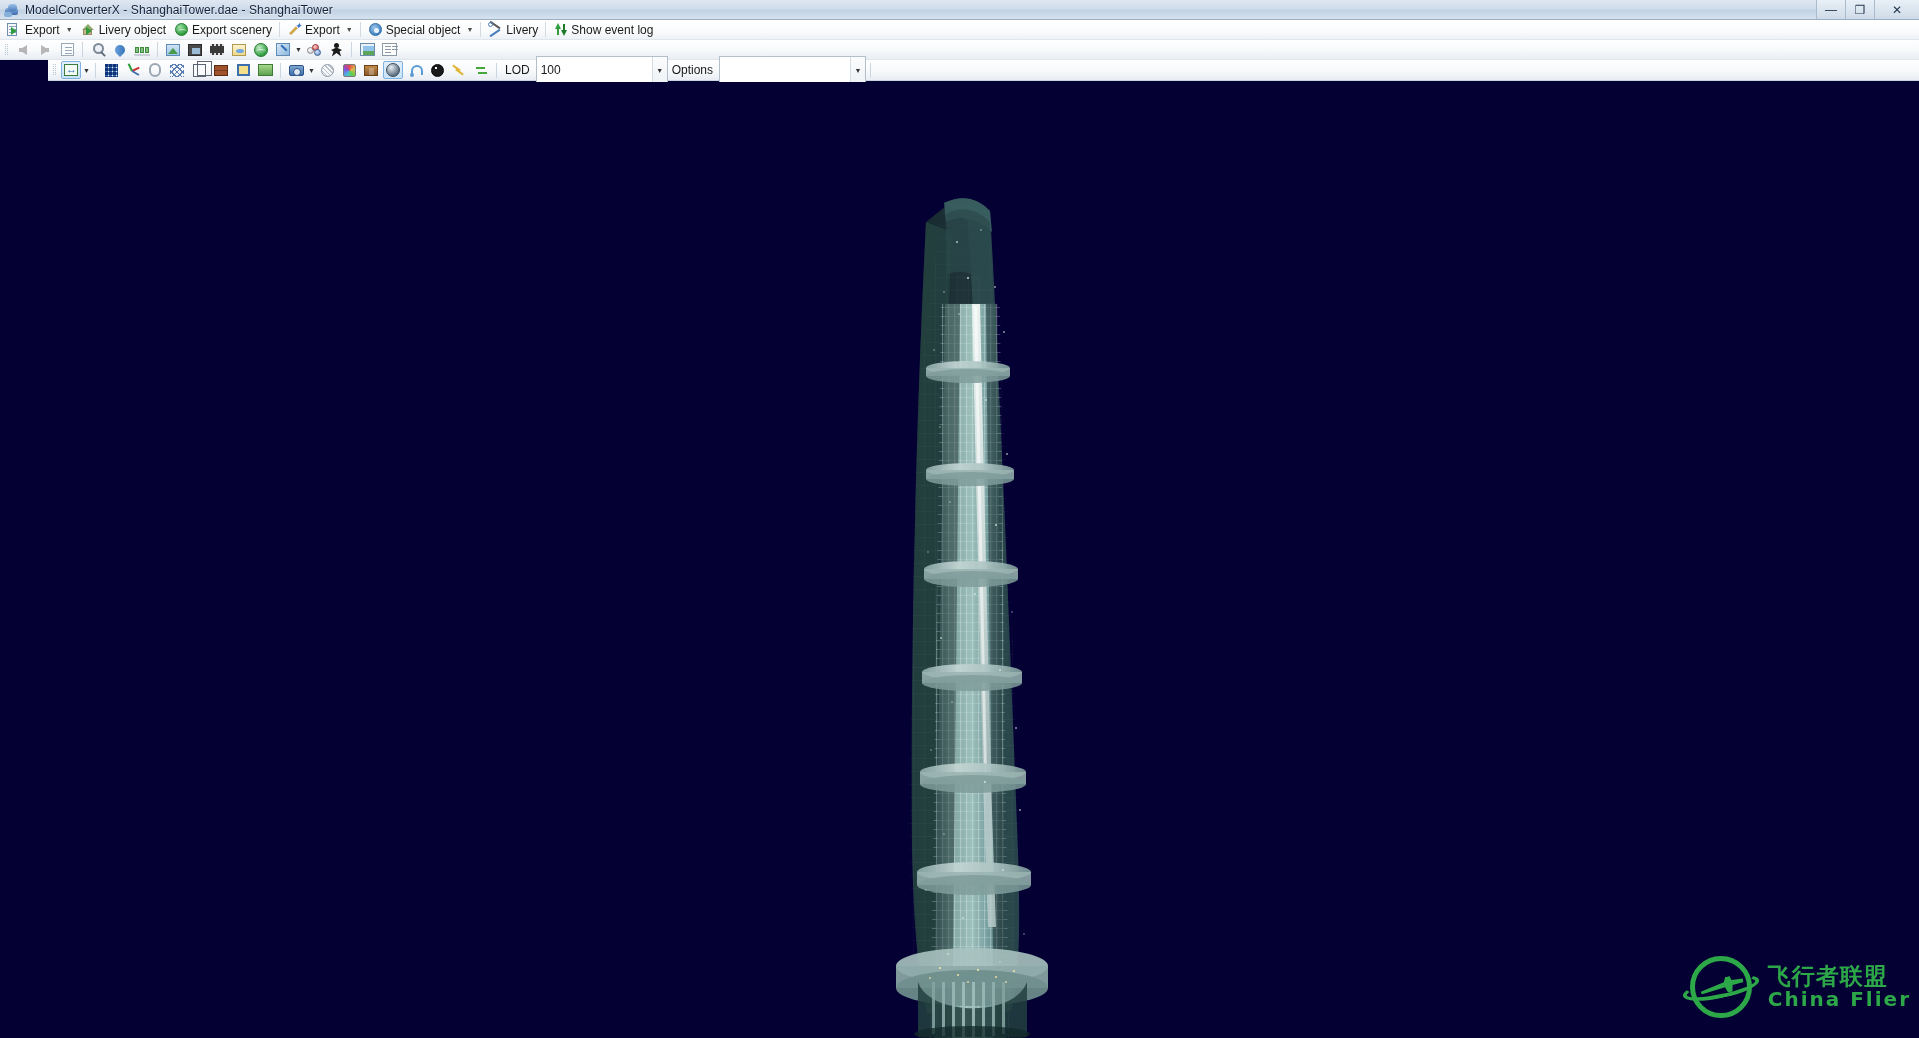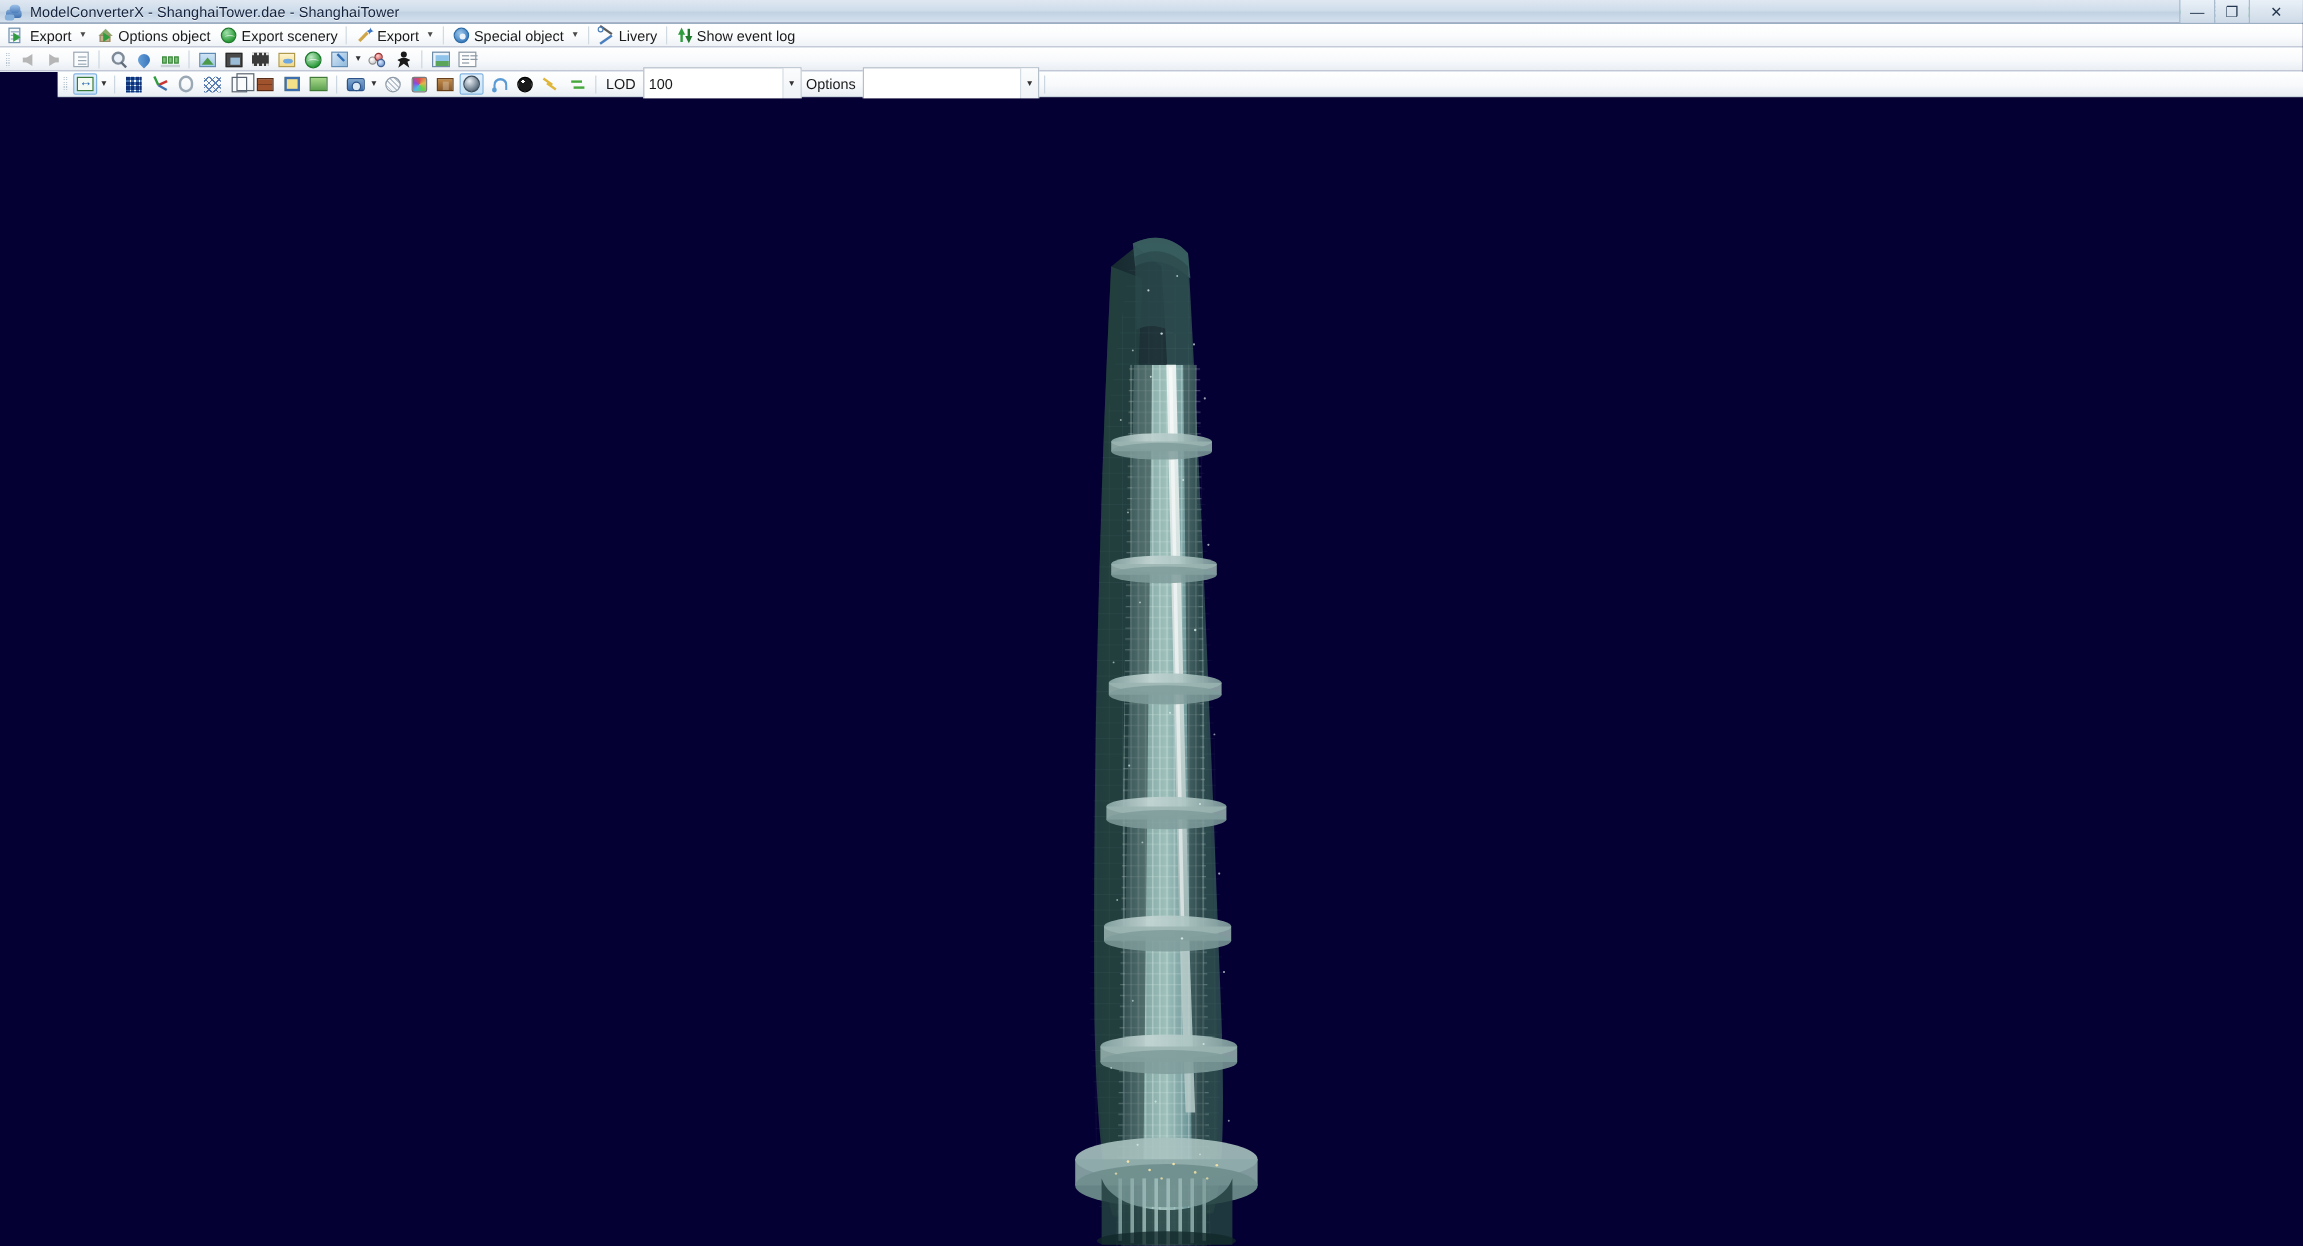--- a/index.html
+++ b/index.html
@@ -359,21 +359,21 @@
     <span class="mlabel">Export</span>
     <span class="menu-caret">▼</span>
   </div>
 
   <div class="menu-item">
     <span class="mi-ico ico-expobj">
         <i class="hs"></i>
         <i class="bd"></i>
         <i class="ar"></i>
       </span>
-    <span class="mlabel">Options object</span>
+    <span class="mlabel">Livery object</span>
   </div>
 
   <div class="menu-item">
     <span class="mi-ico ico-expscn">
         <i class="globe"></i>
       </span>
     <span class="mlabel">Export scenery</span>
   </div>
 
   <div class="menu-sep"></div>
@@ -776,13 +776,24 @@
       <circle cx="958" cy="893" r="1.1" fill="#ffe9a6" opacity=".85"></circle>
       <circle cx="978" cy="888" r="1.1" fill="#ffe9a6" opacity=".9"></circle>
       <circle cx="996" cy="895" r="1.1" fill="#ffe9a6" opacity=".8"></circle>
       <circle cx="1014" cy="889" r="1.1" fill="#ffe9a6" opacity=".85"></circle>
       <circle cx="930" cy="896" r="1" fill="#ffe9a6" opacity=".7"></circle>
       <circle cx="968" cy="900" r="1" fill="#ffe9a6" opacity=".75"></circle>
       <circle cx="1006" cy="900" r="1" fill="#ffe9a6" opacity=".7"></circle>
     </g>
   </svg>
 
+  <div class="watermark">
+    <div class="wm-emblem">
+      <div class="ring"></div>
+      <div class="orbit"></div>
+      <div class="plane"></div>
+    </div>
+    <div class="wm-text">
+      <span class="wm-cn">飞行者联盟</span>
+      <span class="wm-en">China Flier</span>
+    </div>
+  </div>
 </div>
 
 </body></html>

